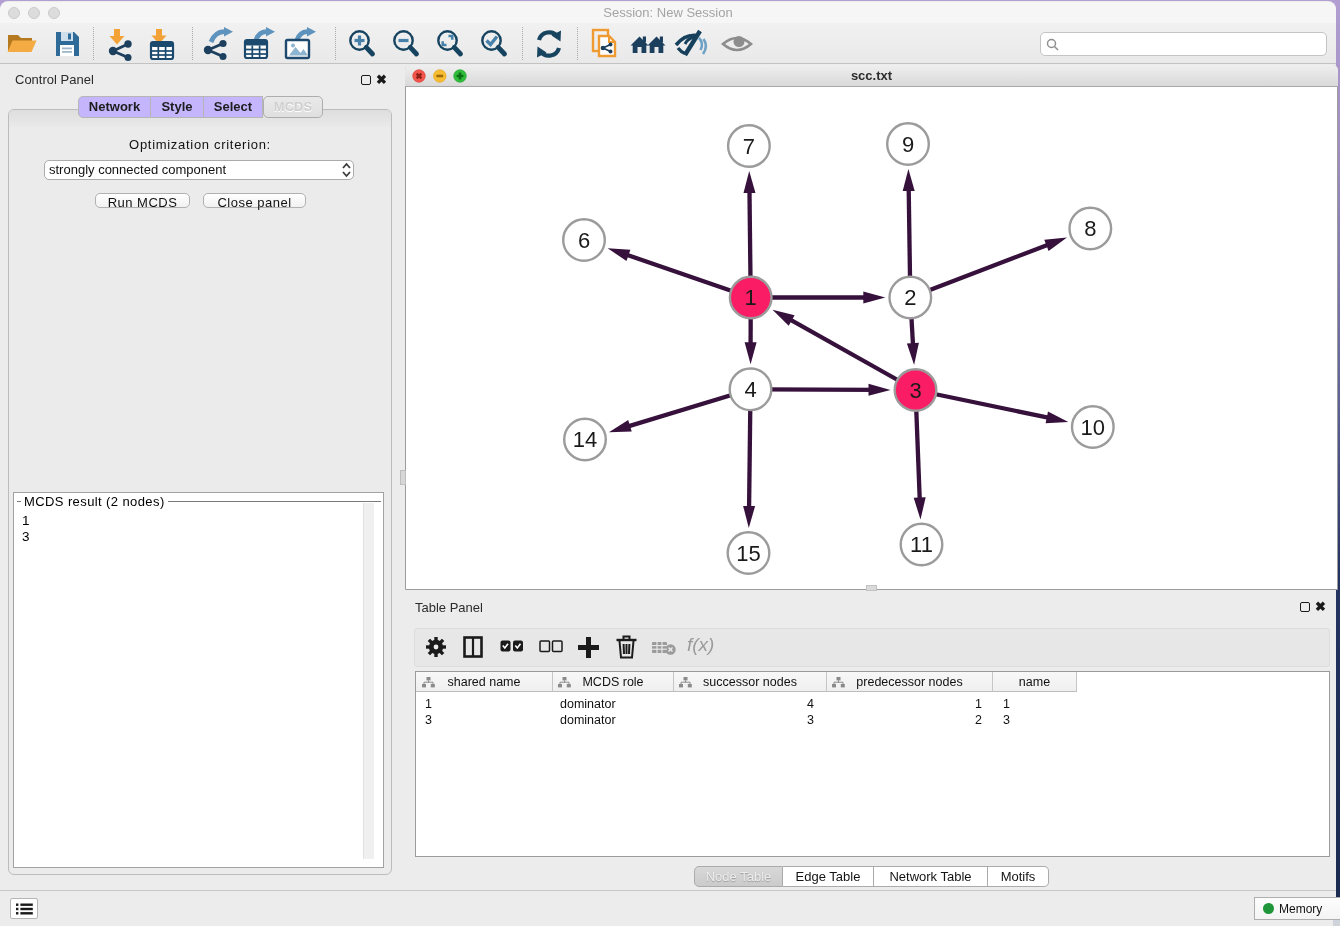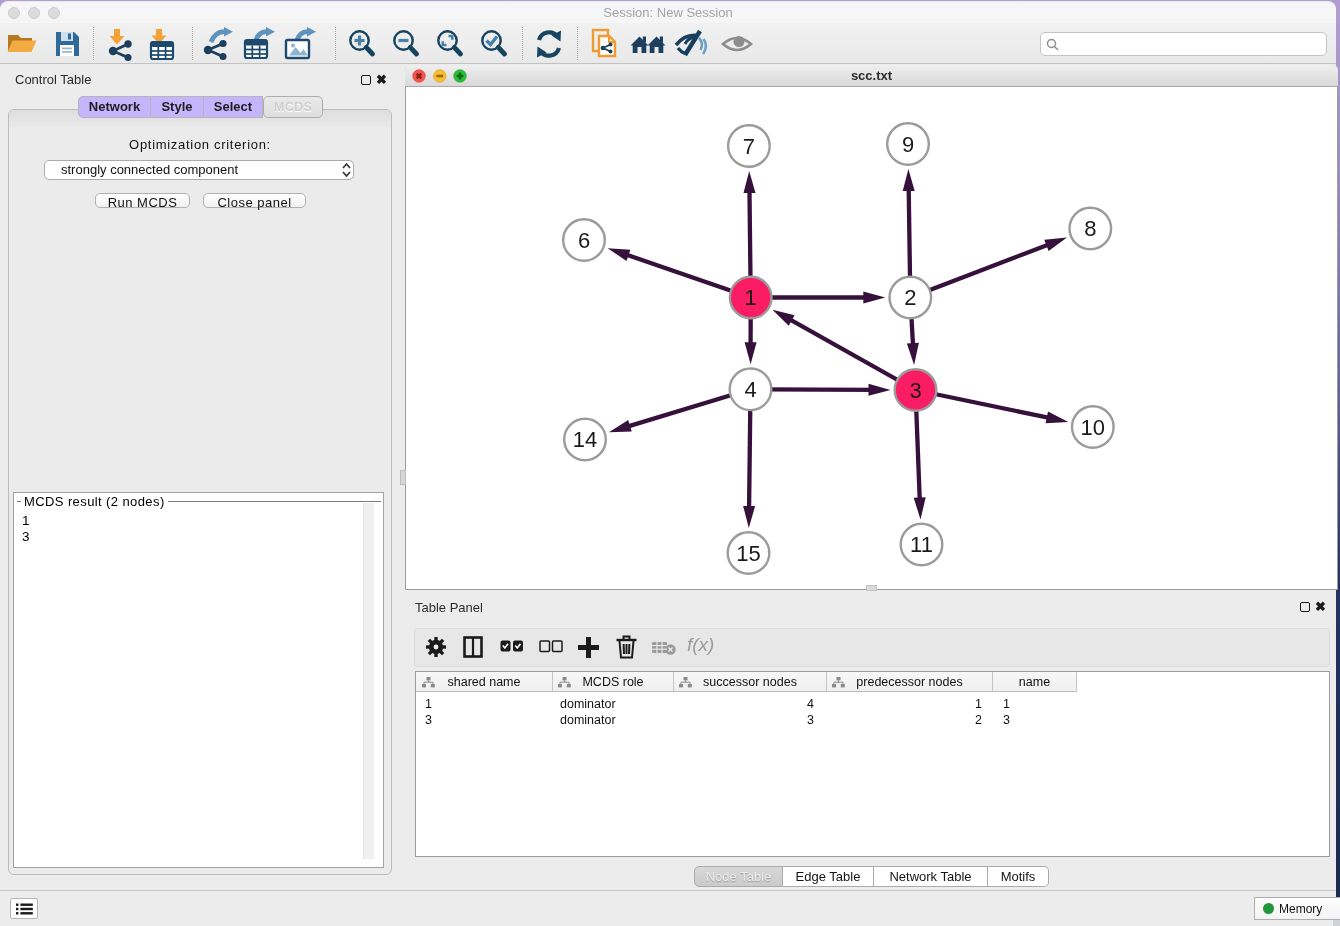--- a/index.html
+++ b/index.html
@@ -23,21 +23,21 @@
 .winbtn-sq{position:absolute;width:8px;height:8px;border:1.6px solid #1a1a1a;border-radius:2px;background:transparent}
 .winbtn-x{position:absolute;font-size:13px;font-weight:bold;color:#1a1a1a;line-height:10px}
 #cp-panel{position:absolute;left:8px;top:109px;width:384px;height:766px;background:#ebebeb;
  border:1px solid #bcbcbc;border-radius:6px;box-sizing:border-box}
 #cp-panel .topstrip{position:absolute;left:0;top:0;width:100%;height:17px;background:linear-gradient(180deg,#dedede,#e9e9e9);border-radius:5px 5px 0 0}
 .cptab{position:absolute;top:96px;height:22px;box-sizing:border-box;background:#c4b5fd;border:1px solid #b6b6b6;
  font-size:13px;font-weight:bold;color:#1d1d1d;text-align:center;line-height:20px}
 .cptab.sel{background:linear-gradient(180deg,#e9e9e9,#dfdfdf);color:#cfcfcf;text-shadow:0 1px 0 #fff;border-radius:5px;border-color:#adadad}
 #optlabel{position:absolute;left:8px;top:137px;width:384px;text-align:center;font-size:13px;color:#111;letter-spacing:0.7px}
 #combo{position:absolute;left:44px;top:160px;width:310px;height:20px;background:#fff;border:1px solid #ababab;
- border-radius:5px;box-sizing:border-box;font-size:13px;color:#111;line-height:18px;padding-left:16px}
+ border-radius:5px;box-sizing:border-box;font-size:13px;color:#111;line-height:18px;padding-left:4px}
 .macbtn{position:absolute;top:193px;height:15px;background:linear-gradient(180deg,#ffffff,#f1f1f1);
  border:1px solid #b1b1b1;border-radius:5px;box-sizing:border-box;font-size:13px;color:#111;text-align:center;line-height:18px;letter-spacing:0.5px}
 #mcdsbox{position:absolute;left:13px;top:492px;width:371px;height:376px;background:#fff;border:1px solid #a2a2a2;box-sizing:border-box}
 #mcdsline{position:absolute;left:17px;top:501px;width:364px;height:1px;background:#7a7a7a}
 #mcdslegend{position:absolute;left:21px;top:494px;background:#fff;padding:0 3px;font-size:13px;color:#000;line-height:15px;letter-spacing:0.4px}
 #mcdstrack{position:absolute;left:363px;top:503px;width:10px;height:356px;background:#f0f0f0;border-left:1px solid #e2e2e2}
 #statusbar{position:absolute;left:0;top:890px;width:1336px;height:35px;background:#ececec;border-top:1px solid #c6c6c6}
 #listbtn{position:absolute;left:10px;top:898px;width:28px;height:21px;background:#fff;border:1px solid #b5b5b5;border-radius:2px;box-sizing:border-box}
 #membtn{position:absolute;left:1254px;top:897px;width:94px;height:23px;background:linear-gradient(180deg,#fdfdfd,#f4f4f4);border:1px solid #aeaeae;box-sizing:border-box;font-size:12px;color:#111}
 
@@ -209,21 +209,21 @@
 <path d="M4 17 q14 -12 28 0 q-14 12 -28 0 z" fill="none" stroke="#8d8d8d" stroke-width="2.6"></path>
 <circle cx="20" cy="14.5" r="5.5" fill="#8d8d8d"></circle>
 </svg>
 
 <div id="searchbox"></div>
 <svg class="abs" style="left:1046px;top:38px" width="14" height="14" viewBox="0 0 14 14">
 <circle cx="5.5" cy="5.5" r="4" fill="none" stroke="#8e8e8e" stroke-width="1.5"></circle>
 <line x1="8.5" y1="8.5" x2="12" y2="12" stroke="#8e8e8e" stroke-width="1.5"></line>
 </svg>
 
-<div id="cp-title">Control Table</div>
+<div id="cp-title">Control Panel</div>
 <div class="winbtn-sq" style="left:361px;top:75px"></div>
 <div class="winbtn-x" style="left:376px;top:75px">✖</div>
 <div id="cp-panel">
     <div class="topstrip"></div>
   </div>
 <div class="cptab" style="left:78px;width:73px;border-radius:5px 0 0 5px">Network</div>
 <div class="cptab" style="left:151px;width:53px;border-left:none">Style</div>
 <div class="cptab" style="left:204px;width:59px;border-left:none">Select</div>
 <div class="cptab sel" style="left:263px;width:60px">MCDS</div>
 <div id="optlabel">Optimization criterion:</div>

